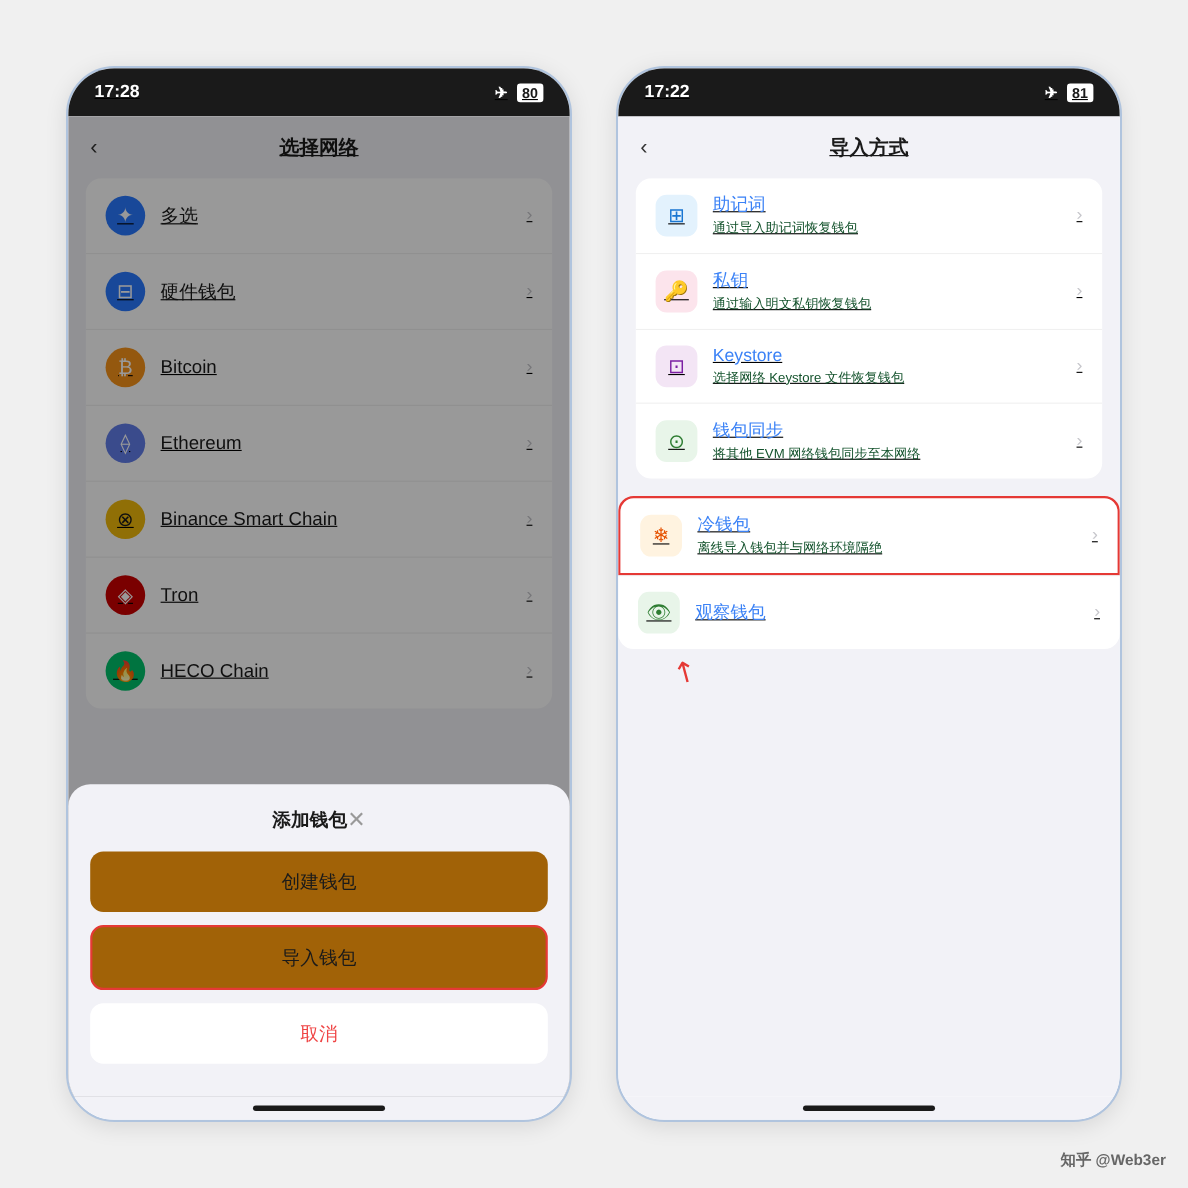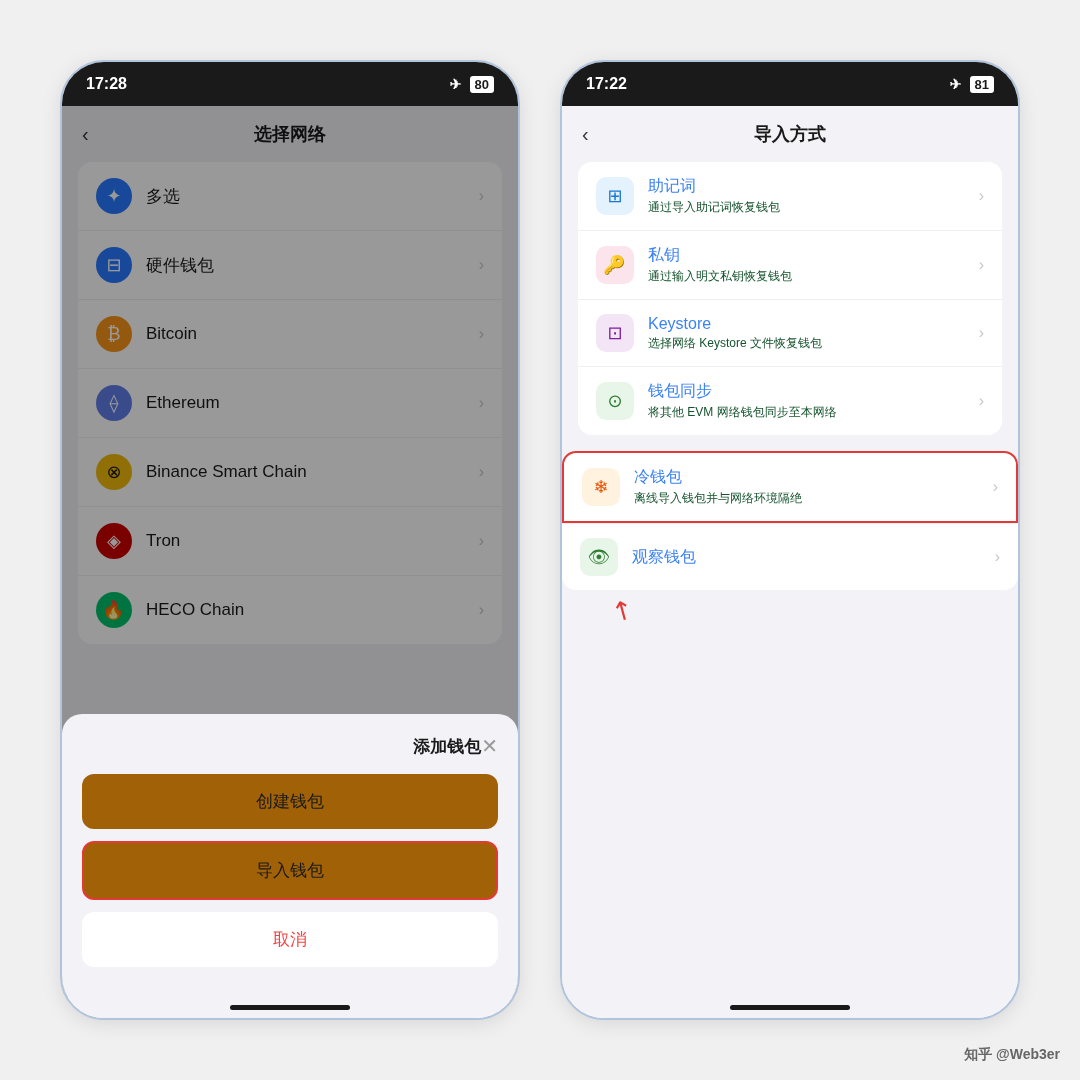--- a/index.html
+++ b/index.html
@@ -18,20 +18,21 @@
       width: 460px;
       height: 960px;
       background: #fff;
       border-radius: 44px;
       border: 2px solid #b0c4de;
       overflow: hidden;
       display: flex;
       flex-direction: column;
       position: relative;
       box-shadow: 0 4px 20px rgba(0,0,0,0.1);
+      text-decoration: underline;
     }
 
     .status-bar {
       background: #1a1a1a;
       height: 44px;
       display: flex;
       align-items: center;
       justify-content: space-between;
       padding: 0 24px;
       color: #fff;
@@ -153,21 +154,21 @@
 
     .modal-sheet {
       background: #f2f2f7;
       border-radius: 20px 20px 0 0;
       padding: 20px 20px 30px;
     }
 
     .modal-header {
       display: flex;
       align-items: center;
-      justify-content: flex-end;
+      justify-content: center;
       margin-bottom: 16px;
     }
 
     .modal-title {
       font-size: 17px;
       font-weight: 600;
       color: #1a1a1a;
     }
 
     .modal-close {

